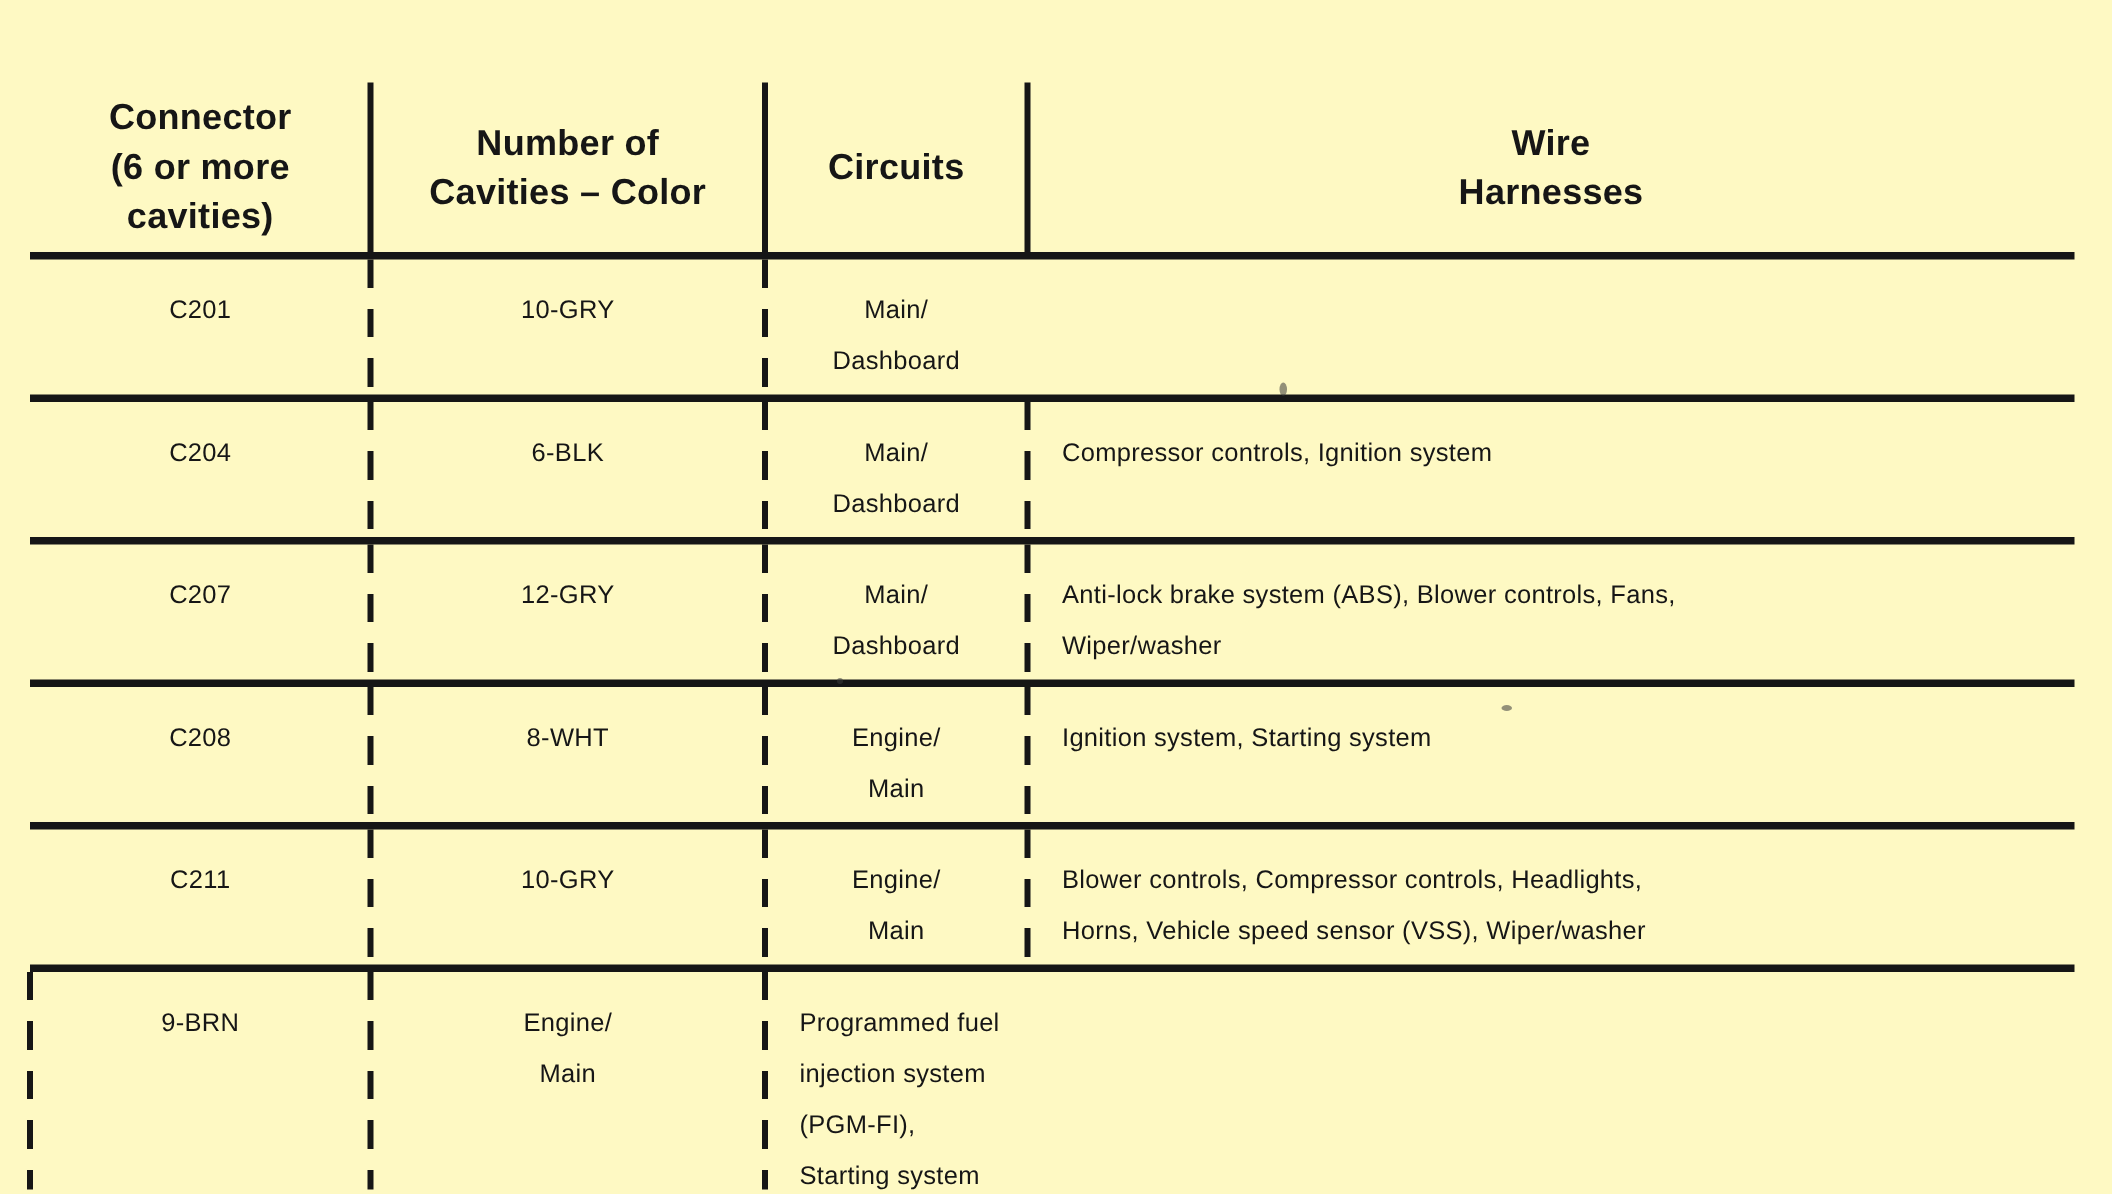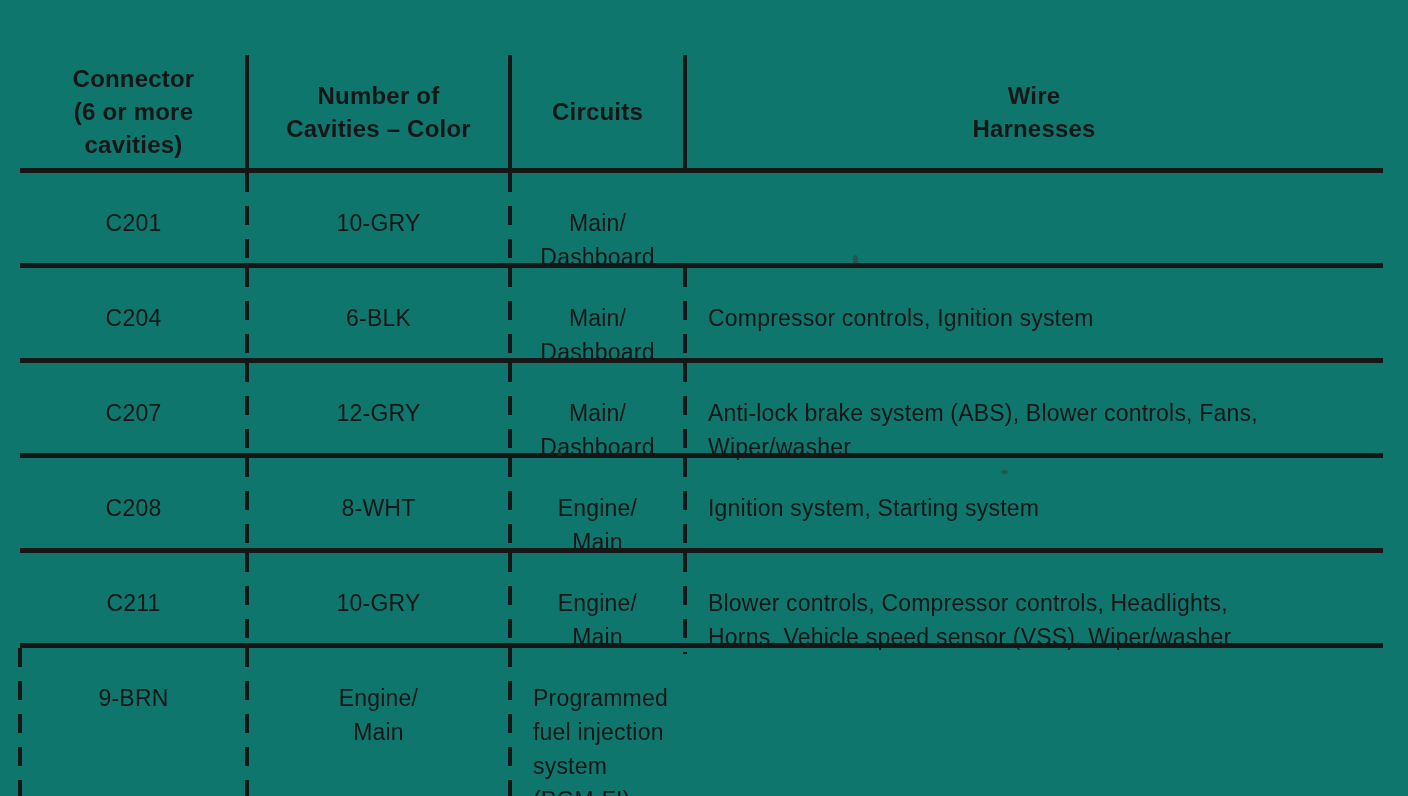--- a/index.html
+++ b/index.html
@@ -9,21 +9,21 @@
     height: 796px;
     background: #ffffff;
     font-family: "Liberation Sans", sans-serif;
     color: #161616;
     overflow: hidden;
   }
   .page {
     position: relative;
     width: 1408px;
     height: 796px;
-    background: #0f766e;
+    background: #fef9c3;
   }
   .conn-table {
     position: absolute;
     left: 20px;
     top: 55px;
     width: 1363px;
   }
   .row {
     display: grid;
     grid-template-columns: 227px 263px 175px 698px;
@@ -56,22 +56,22 @@
     content: "";
     position: absolute;
     left: -2px;
     top: 0;
     bottom: 0;
     width: 4px;
     background: #161616;
   }
   
   .body-row .cell {
-    padding-top: 33px;
-    font-size: 23px;
+    padding-top: 17px;
+    font-size: 17px;
     line-height: 34px;
     letter-spacing: 0.2px;
   }
   .body-row .cell.center {
     text-align: center;
   }
   .body-row .cell.circuits {
     padding-left: 23px;
     padding-right: 6px;
     text-align: left;

